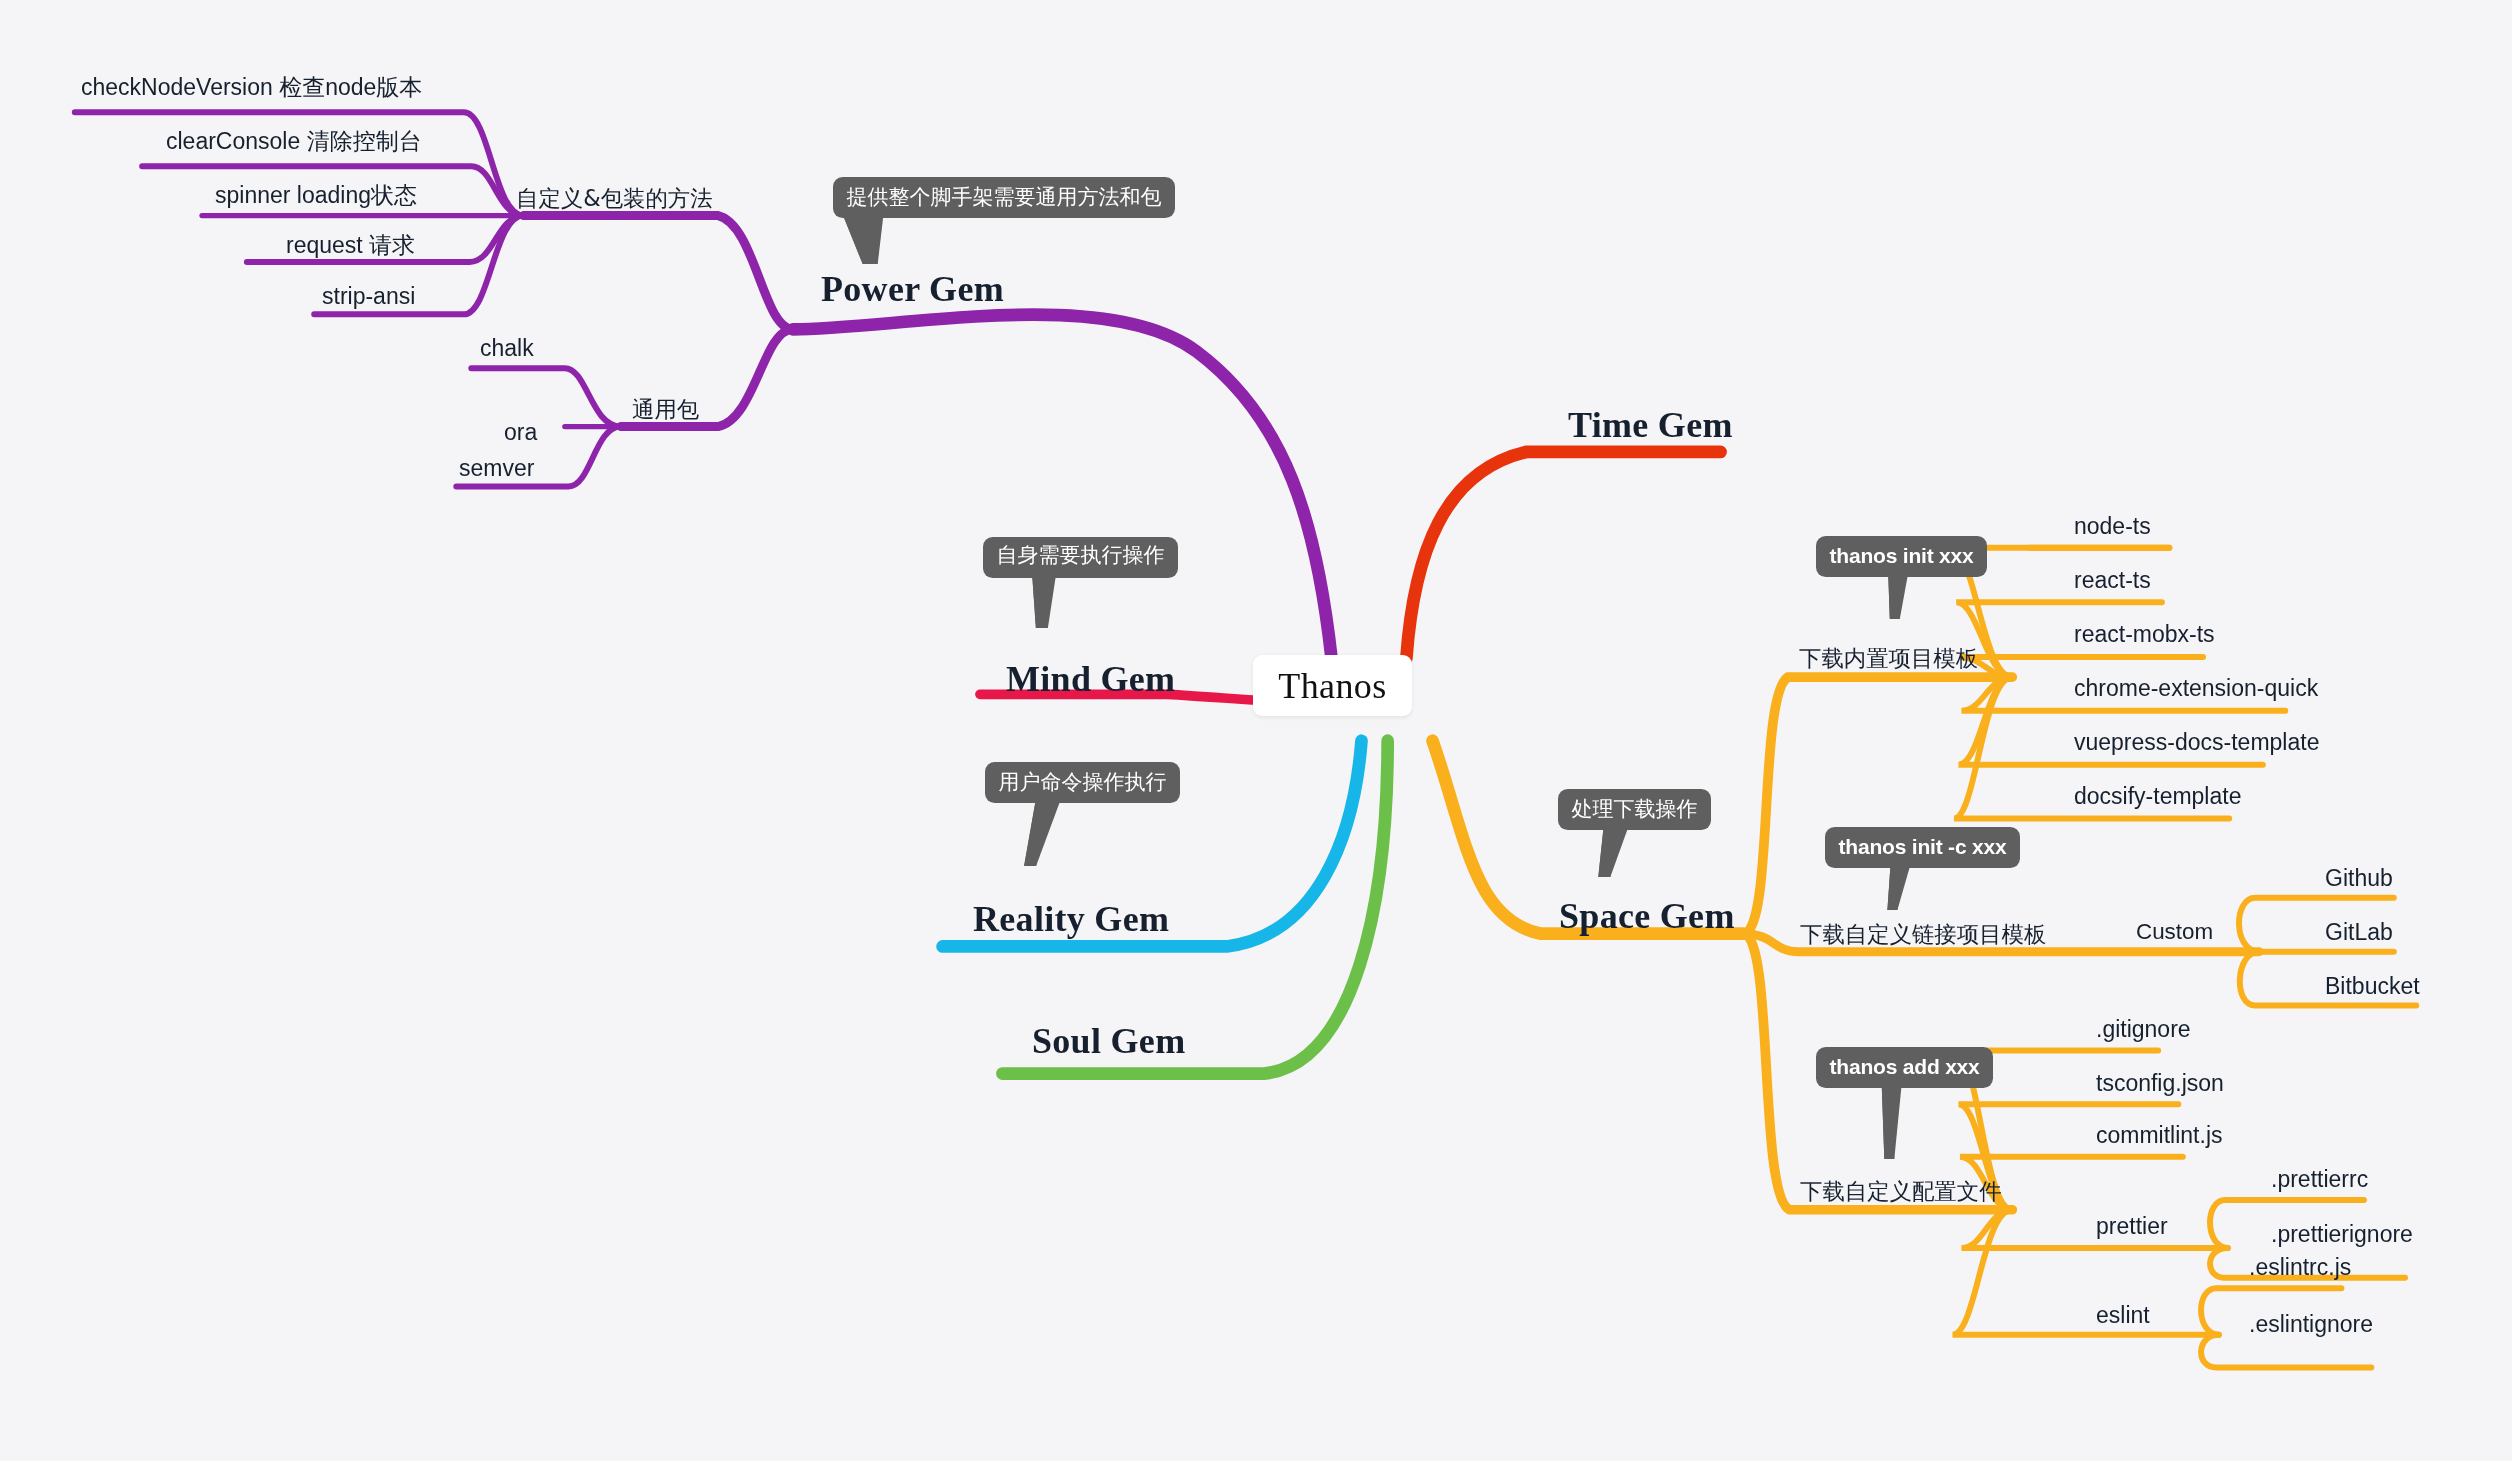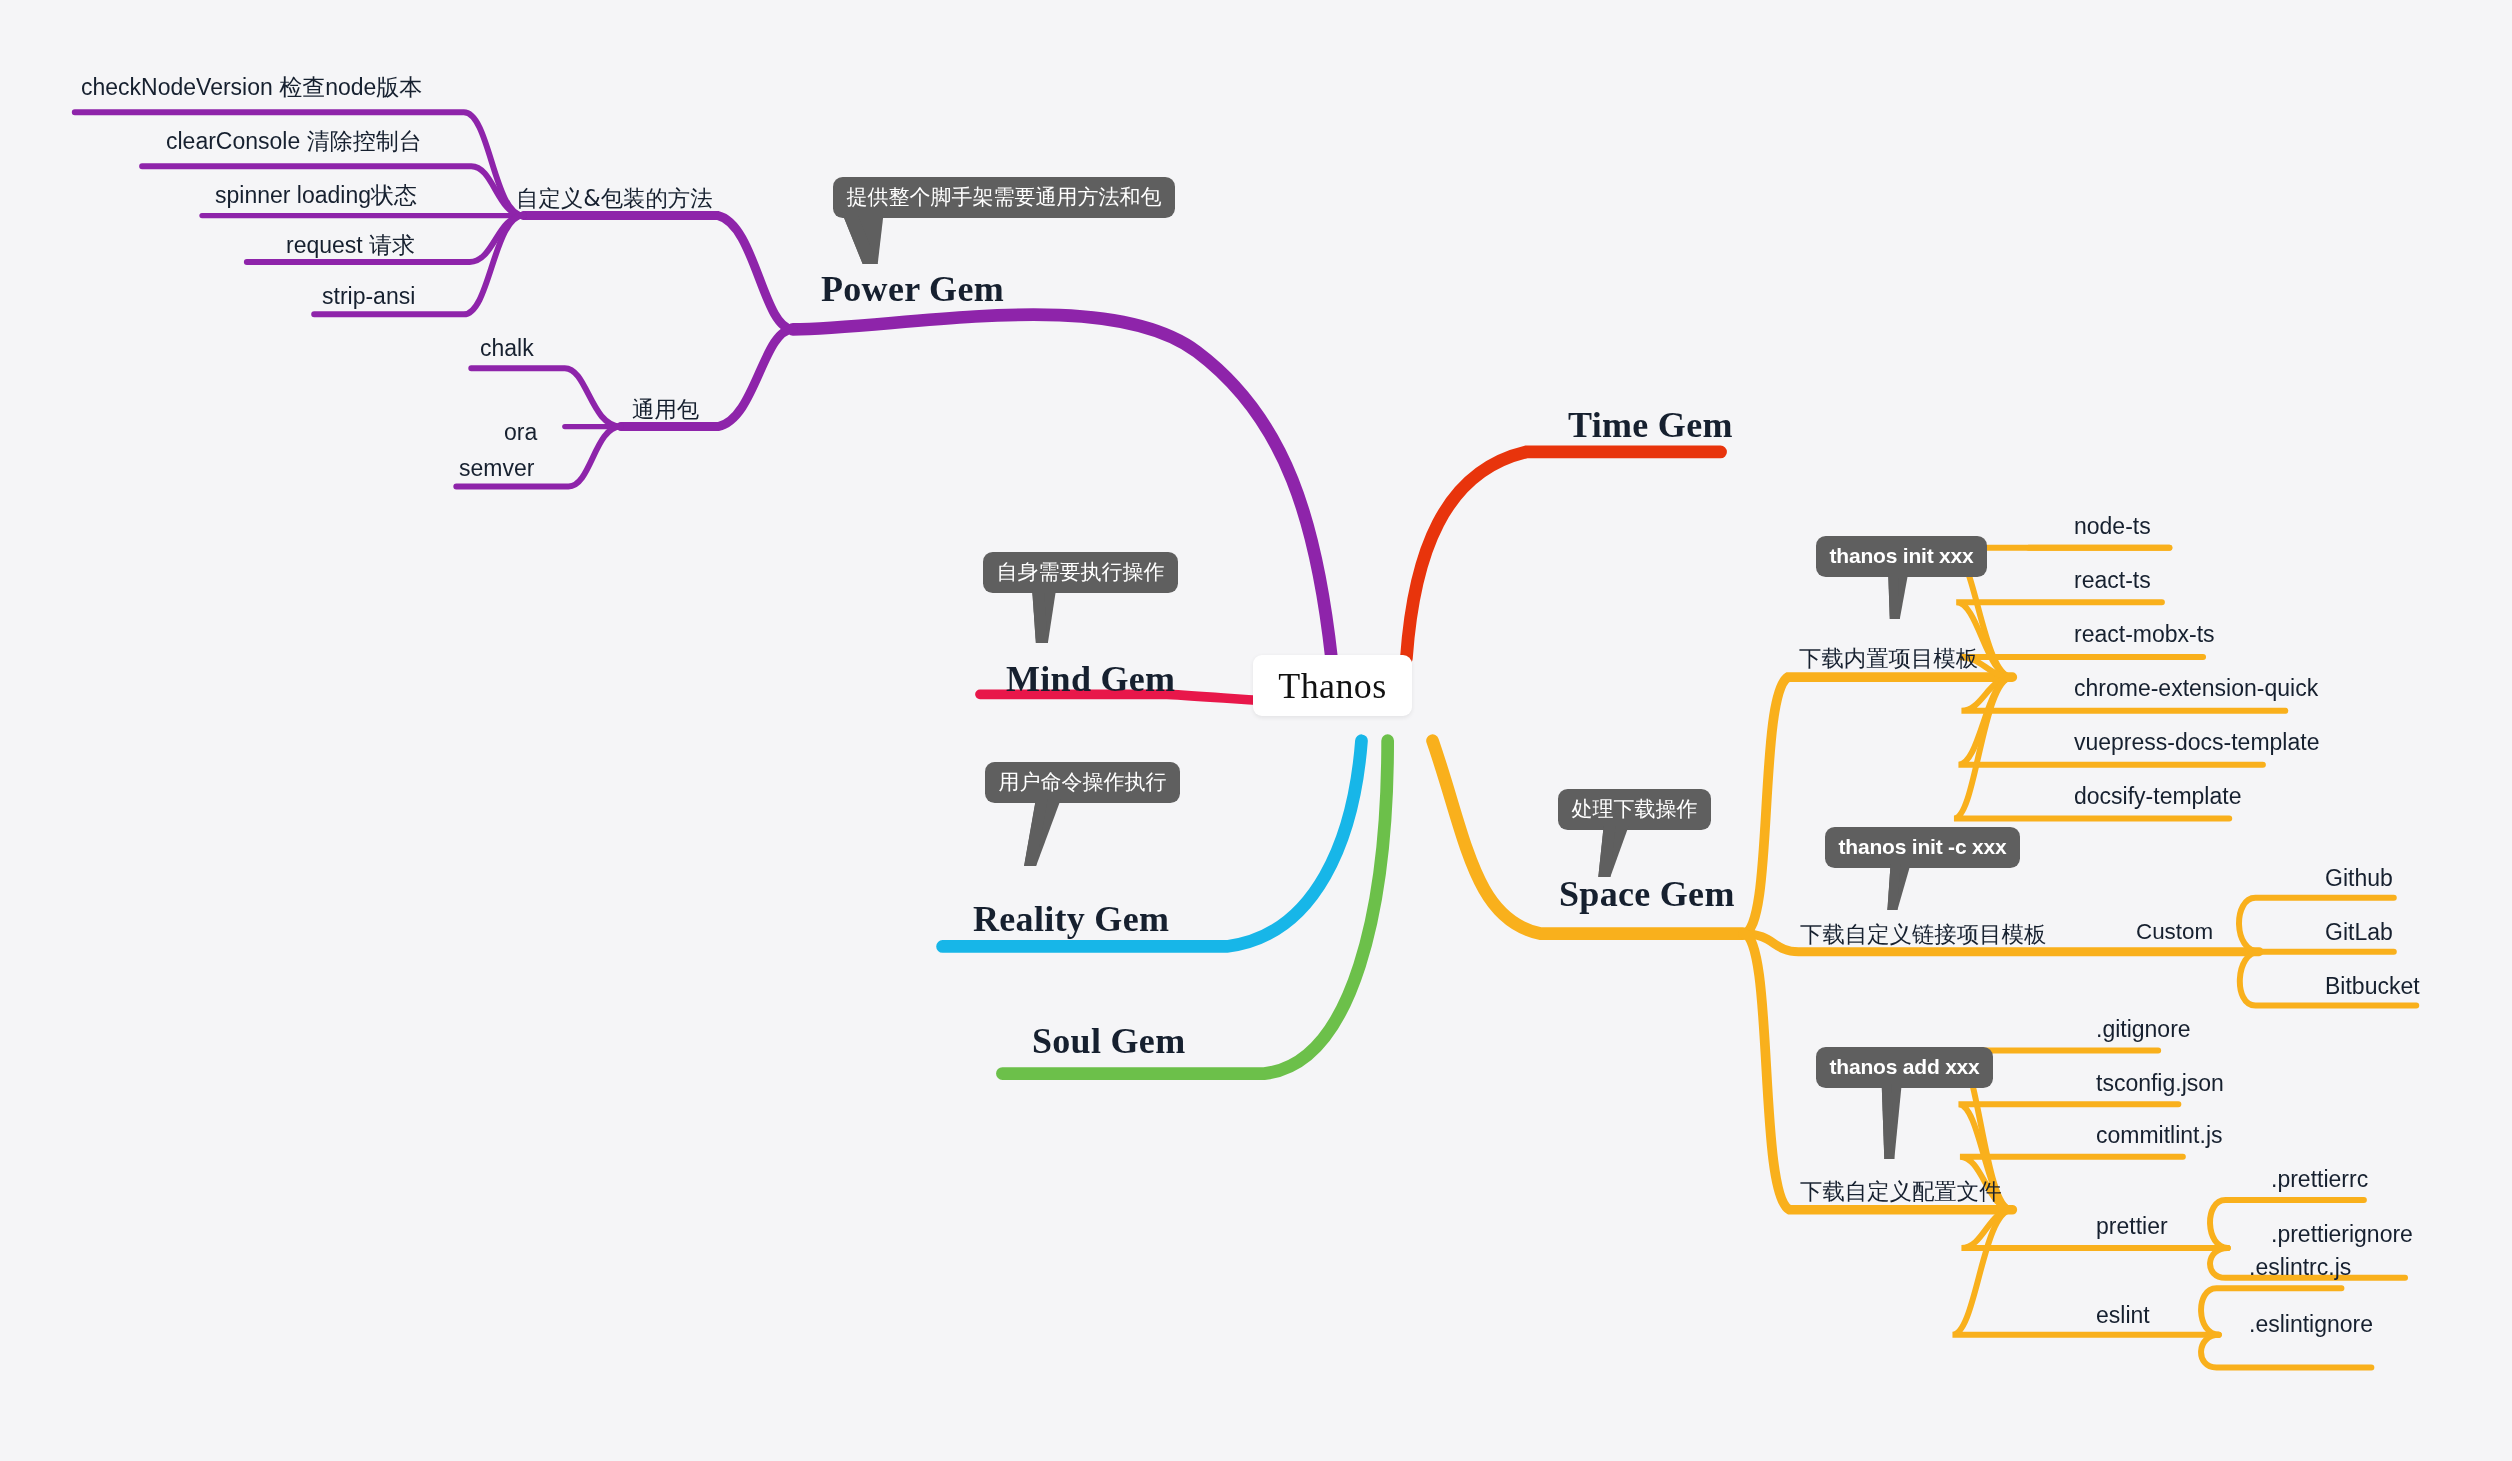--- a/index.html
+++ b/index.html
@@ -176,38 +176,38 @@
     <span>semver</span>
   </div>
 
   <div class="node gem" style="left:1568px;top:404px;">
     <span>Time Gem</span>
   </div>
 
   <div class="node gem" style="left:1006px;top:658px;">
     <span>Mind Gem</span>
   </div>
-  <div class="callout cn" style="left:983px;top:552px;">
+  <div class="callout cn" style="left:983px;top:537px;font-family:Liberation Mono, monospace;">
     <span>自身需要执行操作</span>
     <span class="tail" style="left:51px;top:37px;border-left:12px solid #5f5f5f;border-right:12px solid transparent;border-top:54px solid #5f5f5f;transform:skewX(4deg);"></span>
   </div>
 
   <div class="node gem" style="left:973px;top:898px;">
     <span>Reality Gem</span>
   </div>
   <div class="callout cn" style="left:985px;top:762px;">
     <span>用户命令操作执行</span>
     <span class="tail" style="left:45px;top:37px;border-left:12px solid #5f5f5f;border-right:13.5px solid transparent;border-top:67px solid #5f5f5f;transform:skewX(-10deg);"></span>
   </div>
 
   <div class="node gem" style="left:1032px;top:1020px;">
     <span>Soul Gem</span>
   </div>
 
-  <div class="node gem" style="left:1559px;top:873px;text-align:right;">
+  <div class="node gem" style="left:1559px;top:895px;text-align:right;">
     <span>Space Gem</span>
   </div>
   <div class="callout cn" style="left:1558px;top:789px;">
     <span>处理下载操作</span>
     <span class="tail" style="left:43px;top:37px;border-left:12px solid #5f5f5f;border-right:13.5px solid transparent;border-top:51px solid #5f5f5f;transform:skewX(-6deg);"></span>
   </div>
 
   <div class="node mid cn" style="left:1799px;top:643px;">
     <span>下载内置项目模板</span>
   </div>

